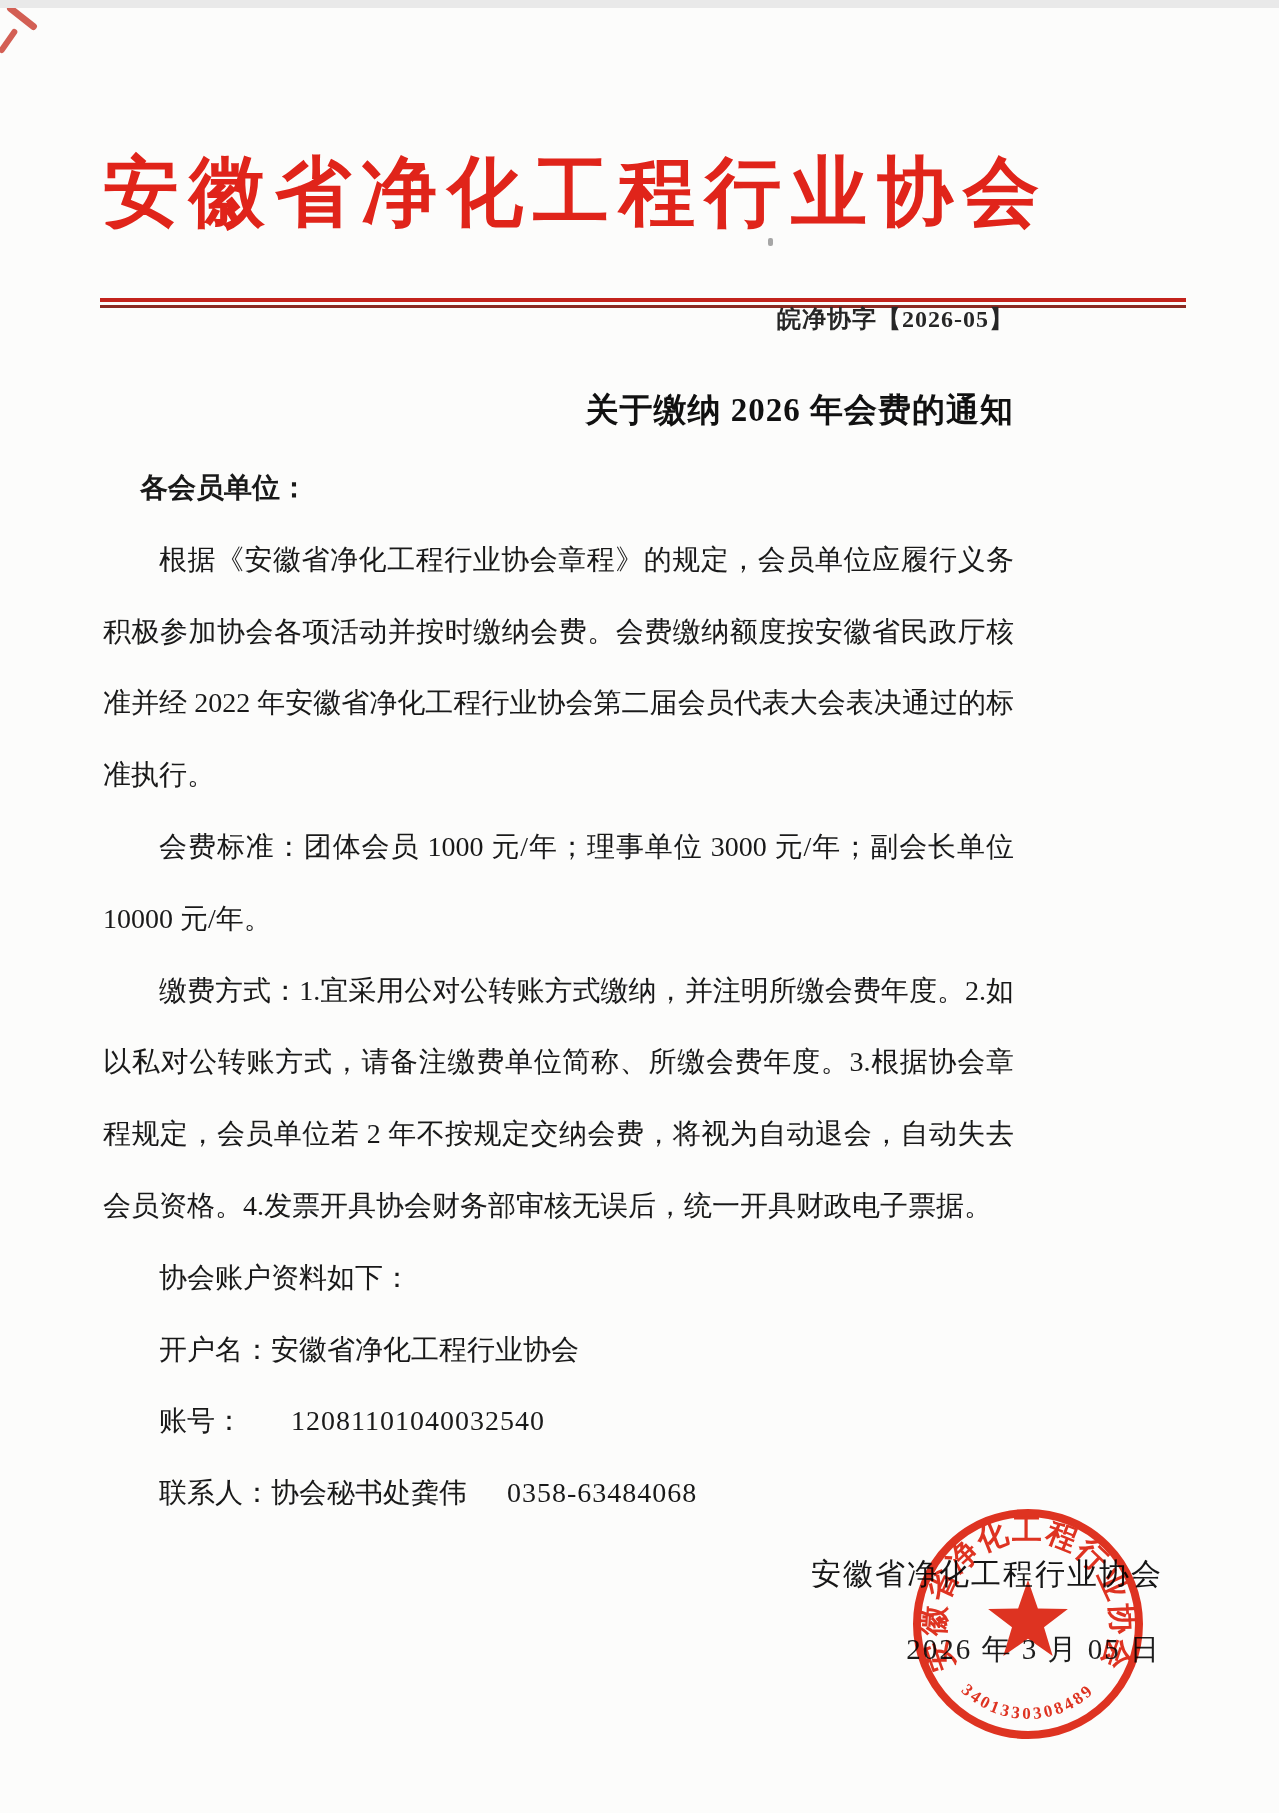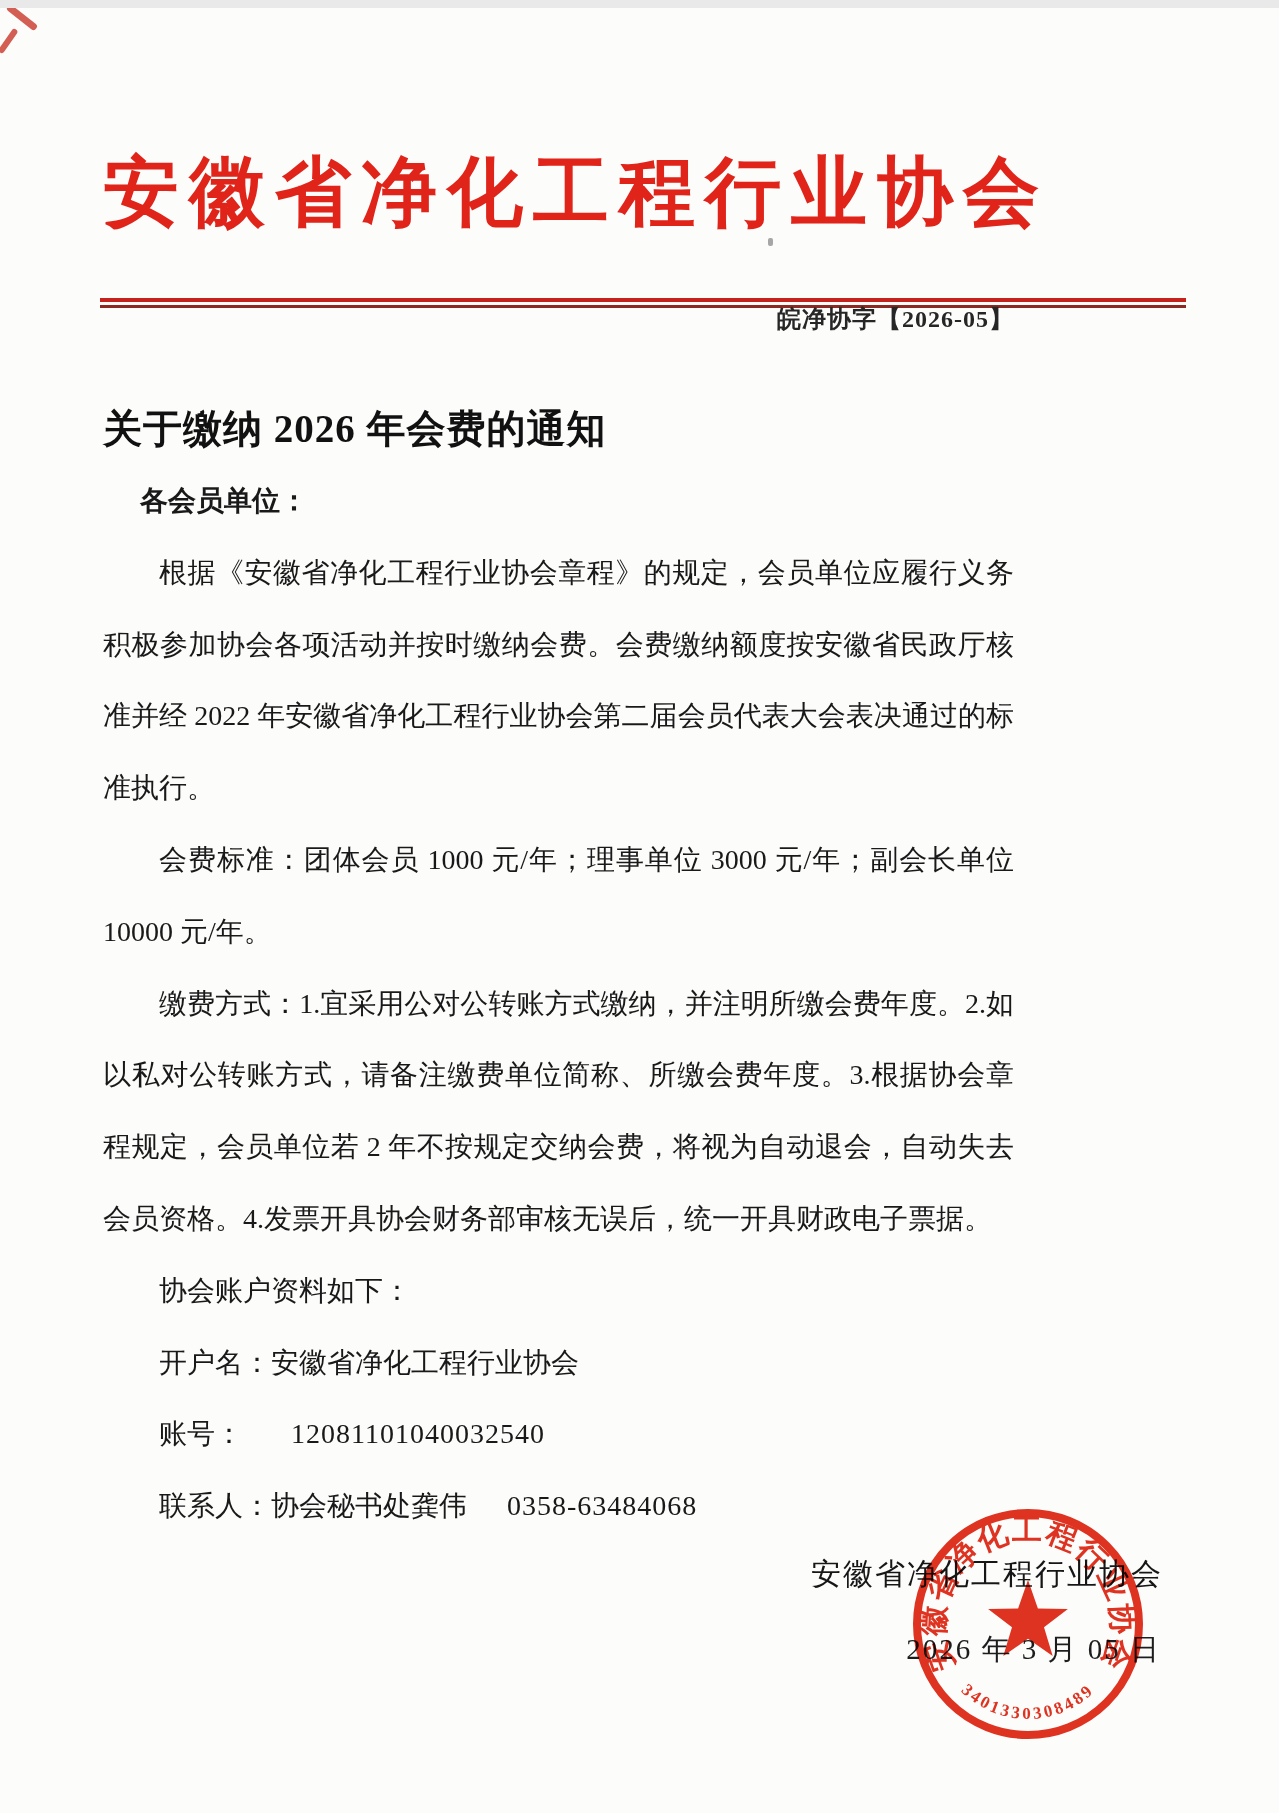--- a/index.html
+++ b/index.html
@@ -25,27 +25,27 @@
     border-top:4px solid #c3231c;
     border-bottom:3px solid #8a2a22;
     background:transparent;
   }
   .doc-number{
     position:absolute;top:295px;left:103px;width:911px;
     text-align:right;font-size:24px;font-weight:bold;color:#262626;
     letter-spacing:1px;
   }
   .notice-title{
-    position:absolute;top:394px;left:103px;width:911px;
-    text-align:left;font-size:39px;font-weight:bold;color:#111;
+    position:absolute;top:380px;left:103px;width:911px;
+    text-align:right;font-size:33px;font-weight:bold;color:#111;
     letter-spacing:1px;white-space:nowrap;
   }
   
   .body-text{
-    position:absolute;top:457px;left:103px;width:911px;
+    position:absolute;top:444px;left:103px;width:911px;
     font-size:28px;line-height:71.8px;color:#191919;
   }
   .salutation{font-weight:bold;text-indent:37px;}
   .para{text-align:justify;text-indent:2em;}
   .acct-line{text-indent:2em;white-space:nowrap;}
   .acct-gap-num{margin-left:48px;letter-spacing:1px;font-family:Liberation Serif, serif;}
   .acct-gap-phone{margin-left:40px;letter-spacing:1px;}
   
   .sign-org{
     position:absolute;top:1546px;left:0;width:1163px;

